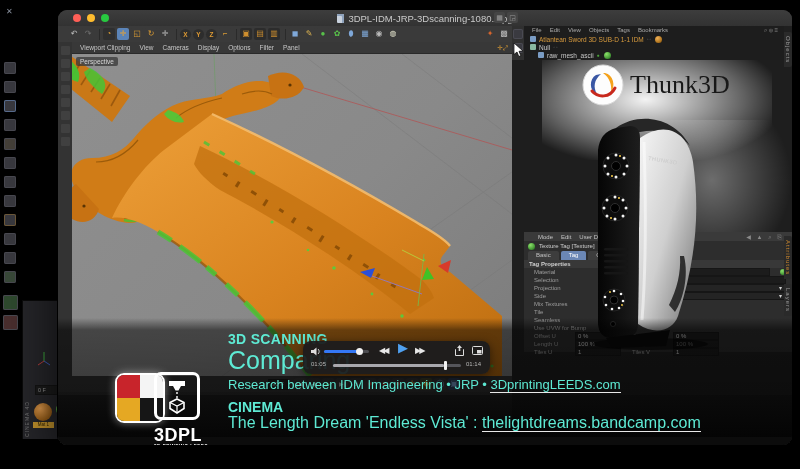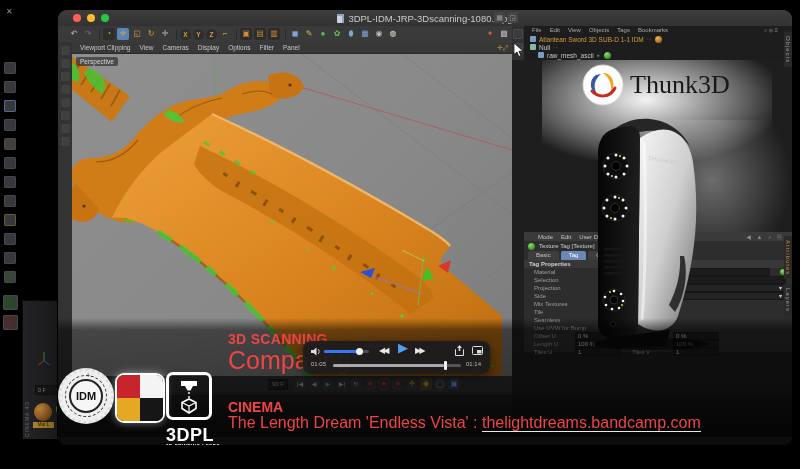--- a/index.html
+++ b/index.html
@@ -88,42 +88,42 @@
   .coords{position:absolute;left:454px;top:370px;width:200px;height:44px;background:#2f2f2f;
           font-size:6px;color:#a8a8a8;}
   .crow{display:flex;gap:3px;align-items:center;height:9px;padding-left:4px;}
   .cfield{width:34px;background:#222;border:1px solid #191919;height:6px;line-height:6px;
           padding:0 2px;color:#bdbdbd;}
   
   .band1{position:absolute;left:0;top:292px;width:734px;height:77px;z-index:50;
          background:linear-gradient(180deg,rgba(0,0,0,0) 0,rgba(0,0,0,.5) 12px,rgba(0,0,0,.58) 100%);}
   .band2{position:absolute;left:0;top:369px;width:734px;height:50px;z-index:50;
          background:linear-gradient(180deg,rgba(6,6,6,.82),rgba(2,2,2,.95));}
-  .cap{position:absolute;z-index:60;color:#ef4444;}
+  .cap{position:absolute;z-index:60;color:#5eead4;}
   .underl{border-bottom:1.5px solid #e8e8e8;}
   
   .qplayer{position:absolute;left:245px;top:315px;width:187px;height:33px;z-index:70;
            background:rgba(28,28,30,.94);border-radius:8px;box-shadow:0 2px 10px rgba(0,0,0,.5);}
   .ptrack{position:absolute;height:3px;border-radius:2px;background:#4c4c50;}
   .pfill{position:absolute;left:0;top:0;height:3px;border-radius:2px;background:#3478f6;}
   .pknob{position:absolute;top:-2.5px;width:7px;height:7px;border-radius:50%;background:#f2f2f2;}
   .ptime{position:absolute;font-size:6px;color:#b8b8b8;}
   .pbtn{position:absolute;color:#e8e8e8;font-size:8px;line-height:10px;}
   
   .idm{position:absolute;left:0px;top:342px;width:56px;height:56px;border-radius:50%;z-index:70;
        background:#efefef;border:3px dotted #dedede;box-sizing:border-box;
        display:flex;align-items:center;justify-content:center;}
   .idm::before{content:"";position:absolute;inset:4px;border:1.5px dashed #3a3a3a;border-radius:50%;}
   .idminner{width:30px;height:30px;border-radius:50%;border:2px solid #222;display:flex;
             align-items:center;justify-content:center;font-weight:800;font-size:11px;color:#111;
             background:#f6f6f6;}
   .quad{position:absolute;left:57px;top:347px;width:46px;height:46px;z-index:70;border:2px solid #fff;
         border-radius:9px;overflow:hidden;display:grid;grid-template:1fr 1fr / 1fr 1fr;
         box-shadow:0 0 8px rgba(255,255,255,.45);}
-  .dpl{position:absolute;left:108px;top:346px;width:64px;z-index:70;color:#fff;text-align:left;}
+  .dpl{position:absolute;left:96px;top:346px;width:64px;z-index:70;color:#fff;text-align:left;}
   .dplbox{width:40px;height:42px;border:3px solid #fff;border-radius:7px;}
   .dpltxt{font-weight:800;font-size:18px;letter-spacing:.5px;line-height:17px;margin-top:3px;}
   .dplsub{font-size:4.5px;letter-spacing:.55px;font-weight:700;}
   .cursor{position:absolute;z-index:110;}
 </style>
 </head>
 <body>
 
 <div id="screen">
 
@@ -586,20 +586,23 @@
         </g>
         <circle cx="27" cy="216" r="2.5" fill="#000" stroke="#2a2a2a"></circle>
       </svg>
 
       <div class="band1"></div>
       <div class="band2"></div>
       <div class="abs" style="left:0;top:411px;width:734px;height:8px;background:#0c0c0c;z-index:55;"></div>
 
       <div class="cap" style="left:170px;top:305px;font-size:14px;font-weight:bold;letter-spacing:.3px;">3D SCANNING</div>
       <div class="cap" style="left:170px;top:320px;font-size:25px;">Comparing</div>
+      <div class="cap" style="left:170px;top:351px;font-size:13px;">
+        <span>Research between IDM Imagineering • JRP • </span><span class="underl">3DprintingLEEDS.com</span>
+      </div>
       <div class="cap" style="left:170px;top:373px;font-size:14px;font-weight:bold;">CINEMA</div>
       <div class="cap" style="left:170px;top:388px;font-size:16px;">
         <span>The Length Dream  'Endless Vista' : </span><span class="underl">thelightdreams.bandcamp.com</span>
       </div>
 
       <div class="qplayer">
         <svg class="abs" style="left:8px;top:6px;" width="10" height="9" viewBox="0 0 10 9">
           <path d="M0 3 h2.5 L5.5 0.5 v8 L2.5 6 H0 Z" fill="#dcdcdc"></path>
           <path d="M7 2 C8.5 3,8.5 6,7 7" stroke="#dcdcdc" stroke-width=".9" fill="none"></path>
         </svg>
@@ -619,24 +622,20 @@
           <rect x="5" y="4" width="4.5" height="3.5" fill="#dcdcdc"></rect>
         </svg>
         <span class="ptime" style="left:8px;top:20px;">01:05</span>
         <div class="ptrack" style="left:30px;top:23px;width:128px;height:2.5px;background:#55555a;">
           <div class="pfill" style="height: 2.5px; background: rgb(168, 168, 173); width: 87%;"></div>
           <div style="position: absolute; top: -3px; width: 2.5px; height: 9px; background: rgb(242, 242, 242); border-radius: 1px; left: 87%;"></div>
         </div>
         <span class="ptime" style="left:163px;top:20px;">01:14</span>
       </div>
 
-      <div class="idm">
-        <div class="idminner">IDM</div>
-        <span style="position:absolute;top:1px;left:25px;font-size:5px;color:#333;">✛</span>
-      </div>
       <div class="quad">
         <div style="background:#c8242b;"></div>
         <div style="background:#f4f4f4;"></div>
         <div style="background:#e5a823;"></div>
         <div style="background:#161616;"></div>
       </div>
       <div class="dpl">
         <svg class="dplbox" viewBox="0 0 40 42">
           <path d="M12 6 h16 v5 h-4 l-2.5 4.5 h-3 L16 11 h-4 Z" fill="#fff"></path>
           <line x1="20" y1="17" x2="20" y2="23" stroke="#fff" stroke-width="1.4" stroke-dasharray="2 2"></line>

